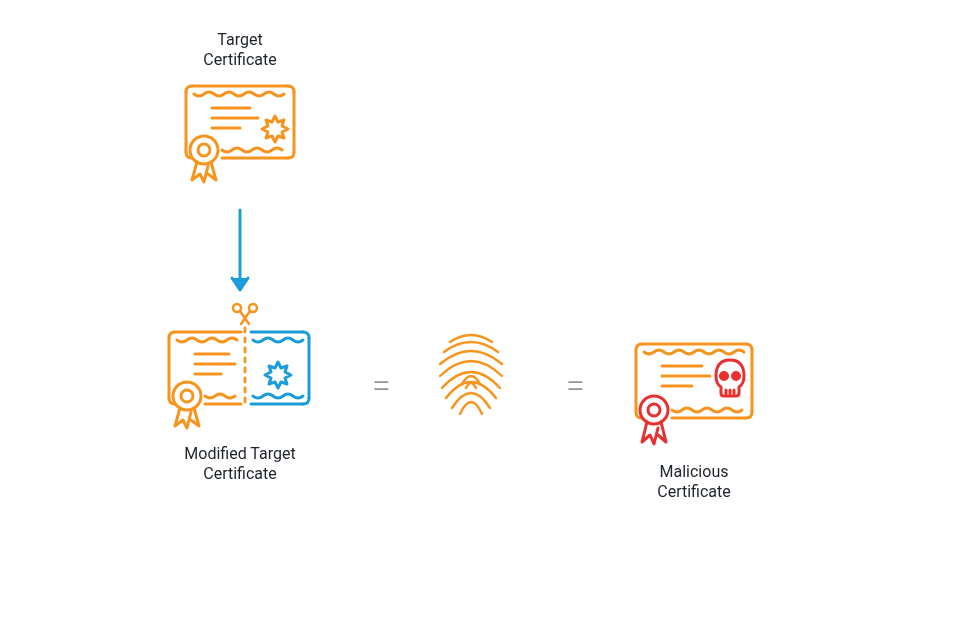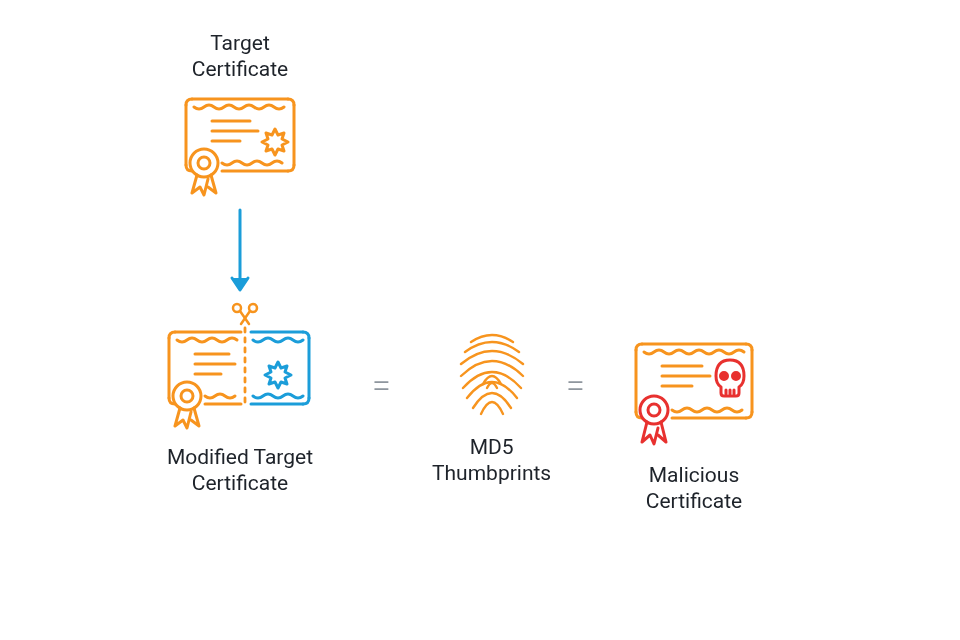--- a/index.html
+++ b/index.html
@@ -17,21 +17,21 @@
     position:relative;
     overflow:hidden;
   }
   .node{
     position:absolute;
     display:flex;
     flex-direction:column;
     align-items:center;
   }
   .cap{
-    font-size:21px;
+    font-size:16px;
     line-height:1.25;
     text-align:center;
     font-weight:400;
     color:var(--ink);
     white-space:pre-line;
   }
   .cap-top{margin-bottom:10px;}
   .cap-bot{margin-top:14px;}
   .eq{
     position:absolute;
@@ -153,22 +153,20 @@
       <path d="M8 50 Q39 20 70 50"></path>
       <path d="M10 62 Q39 30 68 62"></path>
       <path d="M14 72 Q39 40 64 72"></path>
       <path d="M20 82 Q39 52 58 82"></path>
       <path d="M28 88 Q39 64 50 88"></path>
 
       <path d="M30 58 Q39 42 48 58"></path>
       <path d="M34 62 Q39 52 44 62"></path>
     </g>
   </svg>
-  <div class="cap cap-bot">MD5
-Thumbprints</div>
 </div>
 
 <div class="eq" style="left:566px;">=</div>
 
 <div class="node" style="left:628px;top:336px;">
   <svg width="132" height="112" viewBox="0 0 132 112">
 
     <g fill="none" stroke="#f7941e" stroke-width="3" stroke-linecap="round" stroke-linejoin="round">
       <path d="M14 8 Q8 8 8 14"></path>
       <path d="M118 8 Q124 8 124 14"></path>

